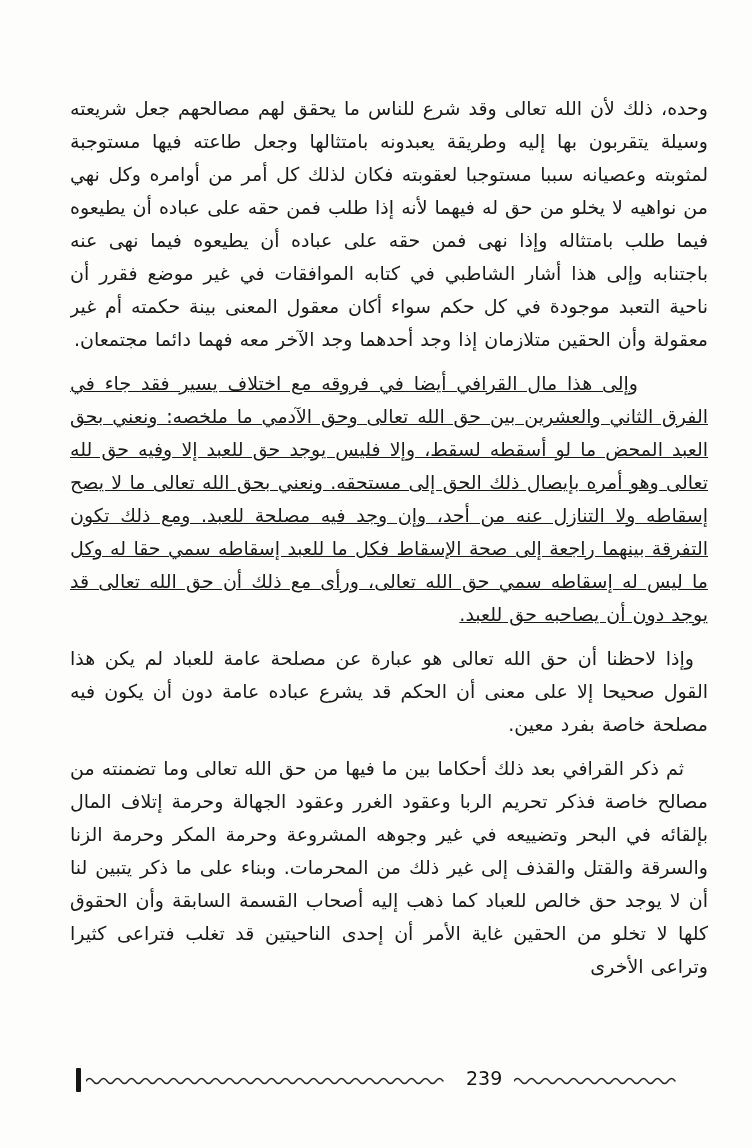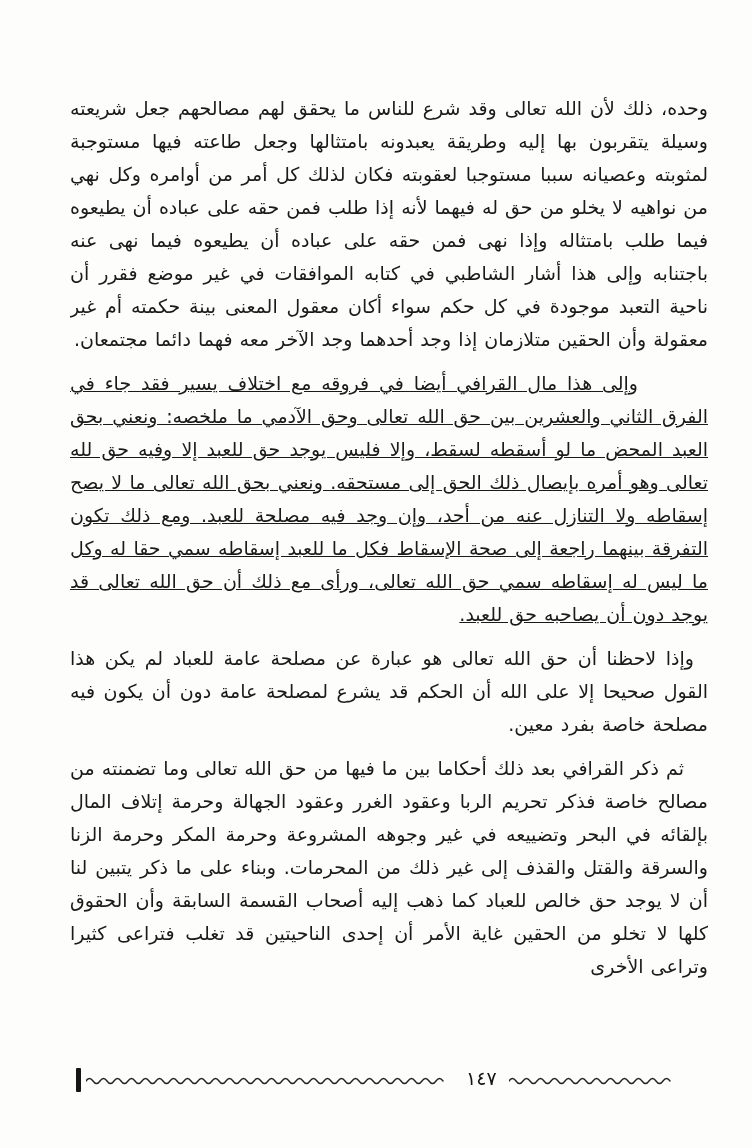--- a/index.html
+++ b/index.html
@@ -74,28 +74,28 @@
   }
 </style>
 </head>
 <body>
 
 <div class="page">
 
   <div class="page-body">
     <p class="para para-1">وحده، ذلك لأن الله تعالى وقد شرع للناس ما يحقق لهم مصالحهم جعل شريعته وسيلة يتقربون بها إليه وطريقة يعبدونه بامتثالها وجعل طاعته فيها مستوجبة لمثوبته وعصيانه سببا مستوجبا لعقوبته فكان لذلك كل أمر من أوامره وكل نهي من نواهيه لا يخلو من حق له فيهما لأنه إذا طلب فمن حقه على عباده أن يطيعوه فيما طلب بامتثاله وإذا نهى فمن حقه على عباده أن يطيعوه فيما نهى عنه باجتنابه وإلى هذا أشار الشاطبي في كتابه الموافقات في غير موضع فقرر أن ناحية التعبد موجودة في كل حكم سواء أكان معقول المعنى بينة حكمته أم غير معقولة وأن الحقين متلازمان إذا وجد أحدهما وجد الآخر معه فهما دائما مجتمعان.</p>
     <p class="para para-2">وإلى هذا مال القرافي أيضا في فروقه مع اختلاف يسير فقد جاء في الفرق الثاني والعشرين بين حق الله تعالى وحق الآدمي ما ملخصه: ونعني بحق العبد المحض ما لو أسقطه لسقط، وإلا فليس يوجد حق للعبد إلا وفيه حق لله تعالى وهو أمره بإيصال ذلك الحق إلى مستحقه. ونعني بحق الله تعالى ما لا يصح إسقاطه ولا التنازل عنه من أحد، وإن وجد فيه مصلحة للعبد. ومع ذلك تكون التفرقة بينهما راجعة إلى صحة الإسقاط فكل ما للعبد إسقاطه سمي حقا له وكل ما ليس له إسقاطه سمي حق الله تعالى، ورأى مع ذلك أن حق الله تعالى قد يوجد دون أن يصاحبه حق للعبد.</p>
-    <p class="para para-3">وإذا لاحظنا أن حق الله تعالى هو عبارة عن مصلحة عامة للعباد لم يكن هذا القول صحيحا إلا على الله أن الحكم قد يشرع لمصلحة عامة دون أن يكون فيه مصلحة خاصة بفرد معين.</p>
+    <p class="para para-3">وإذا لاحظنا أن حق الله تعالى هو عبارة عن مصلحة عامة للعباد لم يكن هذا القول صحيحا إلا على معنى أن الحكم قد يشرع عباده عامة دون أن يكون فيه مصلحة خاصة بفرد معين.</p>
     <p class="para para-4">ثم ذكر القرافي بعد ذلك أحكاما بين ما فيها من حق الله تعالى وما تضمنته من مصالح خاصة فذكر تحريم الربا وعقود الغرر وعقود الجهالة وحرمة إتلاف المال بإلقائه في البحر وتضييعه في غير وجوهه المشروعة وحرمة المكر وحرمة الزنا والسرقة والقتل والقذف إلى غير ذلك من المحرمات. وبناء على ما ذكر يتبين لنا أن لا يوجد حق خالص للعباد كما ذهب إليه أصحاب القسمة السابقة وأن الحقوق كلها لا تخلو من الحقين غاية الأمر أن إحدى الناحيتين قد تغلب فتراعى كثيرا وتراعى الأخرى</p>
   </div>
 
   <div class="page-footer">
     <span class="footer-tick"></span>
     <svg class="wave-svg" width="368" height="10" viewBox="0 0 368 10" xmlns="http://www.w3.org/2000/svg">
       <path class="wave-path" d="M0 6 q3.5 -5 7 0 t7 0 t7 0 t7 0 t7 0 t7 0 t7 0 t7 0 t7 0 t7 0 t7 0 t7 0 t7 0 t7 0 t7 0 t7 0 t7 0 t7 0 t7 0 t7 0 t7 0 t7 0 t7 0 t7 0 t7 0 t7 0 t7 0 t7 0 t7 0 t7 0 t7 0 t7 0 t7 0 t7 0 t7 0 t7 0 t7 0 t7 0 t7 0 t7 0 t7 0 t7 0 t7 0 t7 0 t7 0 t7 0 t7 0 t7 0 t7 0 t7 0 t7 0"></path>
     </svg>
-    <span class="page-number">١٤٧</span>
+    <span class="page-number">239</span>
     <svg class="wave-svg" width="168" height="10" viewBox="0 0 168 10" xmlns="http://www.w3.org/2000/svg">
       <path class="wave-path" d="M0 6 q3.5 -5 7 0 t7 0 t7 0 t7 0 t7 0 t7 0 t7 0 t7 0 t7 0 t7 0 t7 0 t7 0 t7 0 t7 0 t7 0 t7 0 t7 0 t7 0 t7 0 t7 0 t7 0 t7 0 t7 0"></path>
     </svg>
   </div>
 
 </div>
 
 </body></html>

